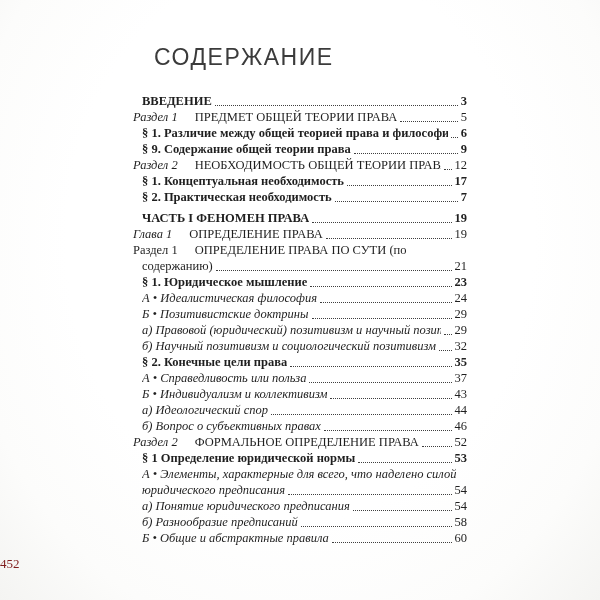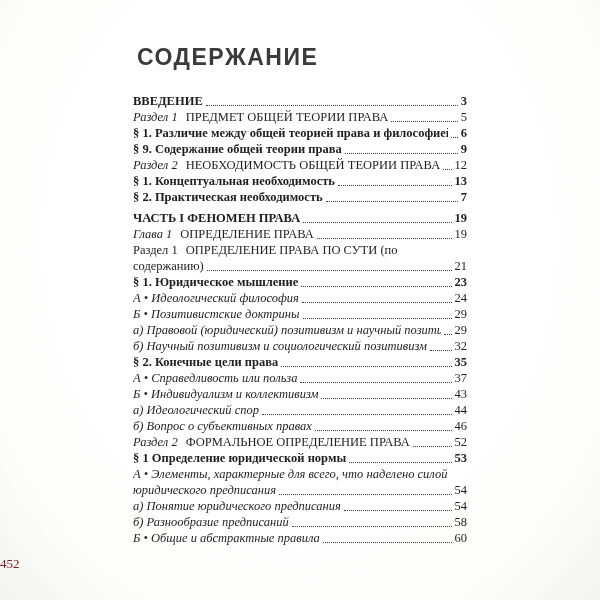--- a/index.html
+++ b/index.html
@@ -14,25 +14,25 @@
     color: #1f1f1f;
     background: radial-gradient(ellipse at 50% 40%, #ffffff 55%, #fcfcfb 80%, #f4f4f2 100%);
   }
   .book-page {
     position: relative;
     width: 600px;
     height: 600px;
   }
   .page-title {
     position: absolute;
-    left: 137px;
+    left: 154px;
     top: 44px;
     margin: 0;
     font-family: "Liberation Sans", sans-serif;
-    font-weight: 700;
+    font-weight: 400;
     font-size: 23px;
     letter-spacing: 1.5px;
     color: #3b3b3b;
   }
   .toc {
     position: absolute;
     left: 133px;
     top: 93px;
     width: 334px;
   }
@@ -41,20 +41,21 @@
   .toc-line {
     display: flex;
     align-items: flex-end;
     line-height: 16px;
     font-size: 12.5px;
     white-space: nowrap;
   }
   .toc-line .lbl {
     flex: 0 1 auto;
     overflow: hidden;
+    margin-left: 9px;
   }
   .toc-line .prefix { margin-right: 8px; flex: 0 0 auto; }
   .prefix.it { font-style: italic; }
   .toc-entry.bold .lbl,
   .toc-entry.bold .pg { font-weight: 700; }
   .toc-entry.italic .lbl { font-style: italic; }
   .dots {
     flex: 1 1 8px;
     min-width: 0;
     height: 0;
@@ -113,21 +114,21 @@
           <span class="prefix it">Раздел 2</span>
           <span class="lbl">НЕОБХОДИМОСТЬ ОБЩЕЙ ТЕОРИИ ПРАВА</span>
           <span class="dots"></span>
           <span class="pg">12</span>
         </div>
       </div>
       <div class="toc-entry bold">
         <div class="toc-line">
           <span class="lbl">§ 1. Концептуальная необходимость</span>
           <span class="dots"></span>
-          <span class="pg">13</span>
+          <span class="pg">17</span>
         </div>
       </div>
       <div class="toc-entry bold">
         <div class="toc-line">
           <span class="lbl">§ 2. Практическая необходимость</span>
           <span class="dots"></span>
           <span class="pg">7</span>
         </div>
       </div>
       <div class="toc-entry bold space-before">
@@ -158,21 +159,21 @@
       </div>
       <div class="toc-entry bold">
         <div class="toc-line">
           <span class="lbl">§ 1. Юридическое мышление</span>
           <span class="dots"></span>
           <span class="pg">23</span>
         </div>
       </div>
       <div class="toc-entry italic">
         <div class="toc-line">
-          <span class="lbl">А • Идеологический философия</span>
+          <span class="lbl">А • Идеалистическая философия</span>
           <span class="dots"></span>
           <span class="pg">24</span>
         </div>
       </div>
       <div class="toc-entry italic">
         <div class="toc-line">
           <span class="lbl">Б • Позитивистские доктрины</span>
           <span class="dots"></span>
           <span class="pg">29</span>
         </div>

